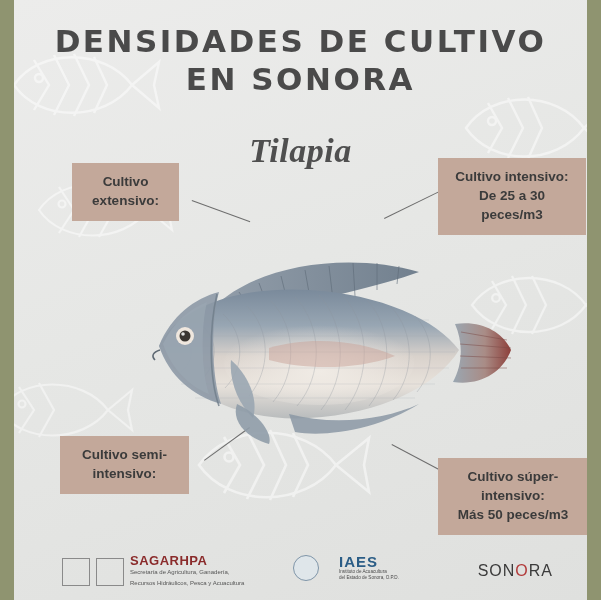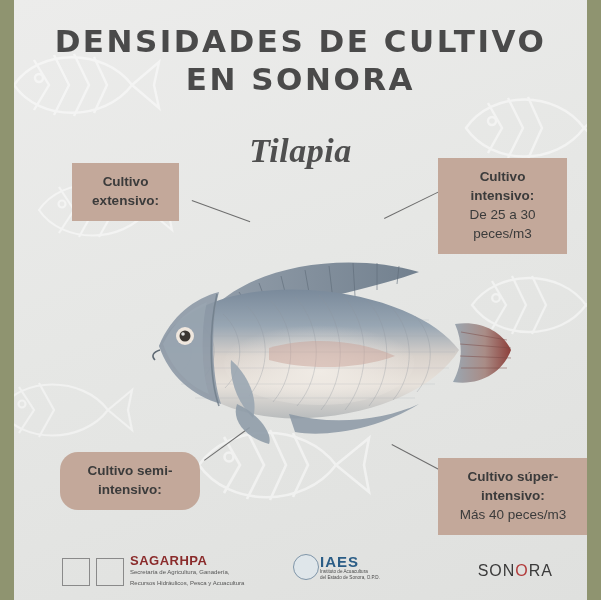--- a/index.html
+++ b/index.html
@@ -85,25 +85,26 @@
     box-sizing: border-box;
     line-height: 19px;
     font-size: 13.5px;
   }
   .callout .ctitle {
     font-weight: bold;
     display: block;
   }
   .callout .cvalue {
     display: block;
+    font-weight: bold;
   }
 
   .c-ext   { left: 46px;  top: 163px; width: 107px; margin-left: 12px; }
-  .c-int   { left: 424px; top: 158px; width: 129px; }
-  .c-semi  { left: 46px;  top: 452px; width: 140px; border-radius: 18px; }
+  .c-int   { left: 424px; top: 158px; width: 148px; }
+  .c-semi  { left: 46px;  top: 436px; width: 129px; }
   .c-super { left: 424px; top: 458px; width: 150px; }
 
   
   .leader {
     position: absolute;
     height: 1px;
     background: #6e6e6e;
     transform-origin: 0 0;
   }
 
@@ -156,21 +157,22 @@
     font-size: 6px;
     color: #555;
     display: block;
     margin-top: 2px;
   }
   .f-iaes {
     position: absolute;
     left: 265px;
     top: 6px;
     display: flex;
-    gap: 1px;
+    align-items: center;
+    gap: 20px;
   }
   .f-iaes .circle {
     width: 24px;
     height: 24px;
     border-radius: 50%;
     border: 1px solid #7f95a8;
     background: #dfe6ea;
   }
   .f-iaes-text .i1 {
     font-size: 15px;
@@ -387,21 +389,21 @@
       <span class="ctitle">Cultivo intensivo:</span>
       <span class="cvalue">De 25 a 30 peces/m3</span>
     </div>
 
     <div class="callout c-semi">
       <span class="ctitle">Cultivo semi-intensivo:</span>
     </div>
 
     <div class="callout c-super">
       <span class="ctitle">Cultivo súper-intensivo:</span>
-      <span class="cvalue">Más 40 peces/m3</span>
+      <span class="cvalue">Más 50 peces/m3</span>
     </div>
 
     <div class="footer">
 
       <div class="f-sagarhpa">
         <span class="glyph"></span>
         <span class="glyph"></span>
         <span class="f-sag-text">
           <span class="n1">SAGARHPA</span>
           <span class="n2">Secretaría de Agricultura, Ganadería,</span>

